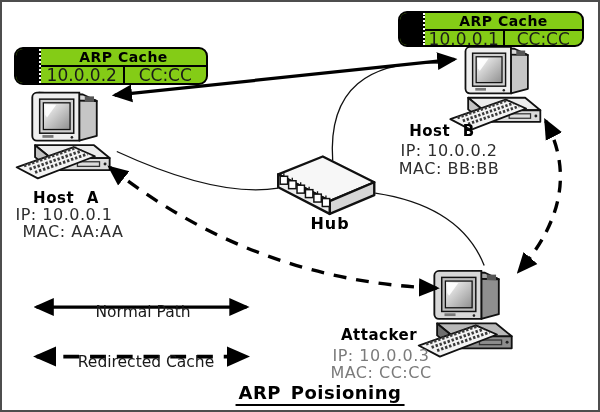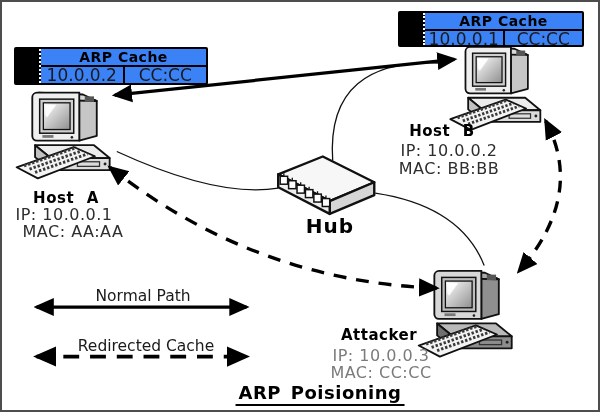--- a/index.html
+++ b/index.html
@@ -5,40 +5,40 @@
   html,body{margin:0;padding:0;background:#fff;}
   .stage{
     position:relative;width:600px;height:412px;box-sizing:border-box;
     border:2px solid #4d4d4d;background:#fff;overflow:hidden;
     font-family:"DejaVu Sans","Liberation Sans",sans-serif;
   }
   .wires{position:absolute;left:0;top:0;width:100%;height:100%;}
 
   
   .arp-card{
-    position:absolute;display:flex;background:#3b82f6;border:2px solid #000;
-    border-radius:2px;overflow:hidden;box-sizing:border-box;
+    position:absolute;display:flex;background:#84cc16;border:2px solid #000;
+    border-radius:9px;overflow:hidden;box-sizing:border-box;
   }
   .arp-tab{width:23px;background:#000;border-right:2px dotted #fff;flex:0 0 auto;}
   .arp-body{flex:1;display:flex;flex-direction:column;}
   .arp-title{
     font-weight:bold;font-size:14px;line-height:16px;text-align:center;
     border-bottom:2px solid #000;letter-spacing:0.5px;
   }
   .arp-row{flex:1;display:flex;}
   .arp-cell{flex:1;font-size:17px;line-height:16px;text-align:center;color:#1a1a1a;}
   .arp-cell.ipcell{border-right:2px solid #000;}
 
   
   .lbl{position:absolute;transform:translateX(-50%);white-space:nowrap;}
   .node-name{font-weight:bold;font-size:15px;color:#000;word-spacing:7px;letter-spacing:0.5px;}
   .node-line{font-size:16px;color:#2e2e2e;letter-spacing:0.5px;}
   .attacker-line{color:#7b7b7b;}
-  .hub-name{font-weight:bold;font-size:20px;color:#000;letter-spacing:1px;}
-  .legend-lbl{font-size:15.5px;color:#1a1a1a;}
+  .hub-name{font-weight:bold;font-size:16px;color:#000;letter-spacing:1px;}
+  .legend-lbl{font-size:15.5px;color:#1a1a1a;margin-top:16px;}
   .title-lbl{
     font-weight:bold;font-size:18px;color:#000;letter-spacing:0.5px;word-spacing:3px;
     border-bottom:2px solid #000;padding:0 3px 1px 3px;
   }
 </style>
 </head>
 <body>
 
 <div class="stage">
 

